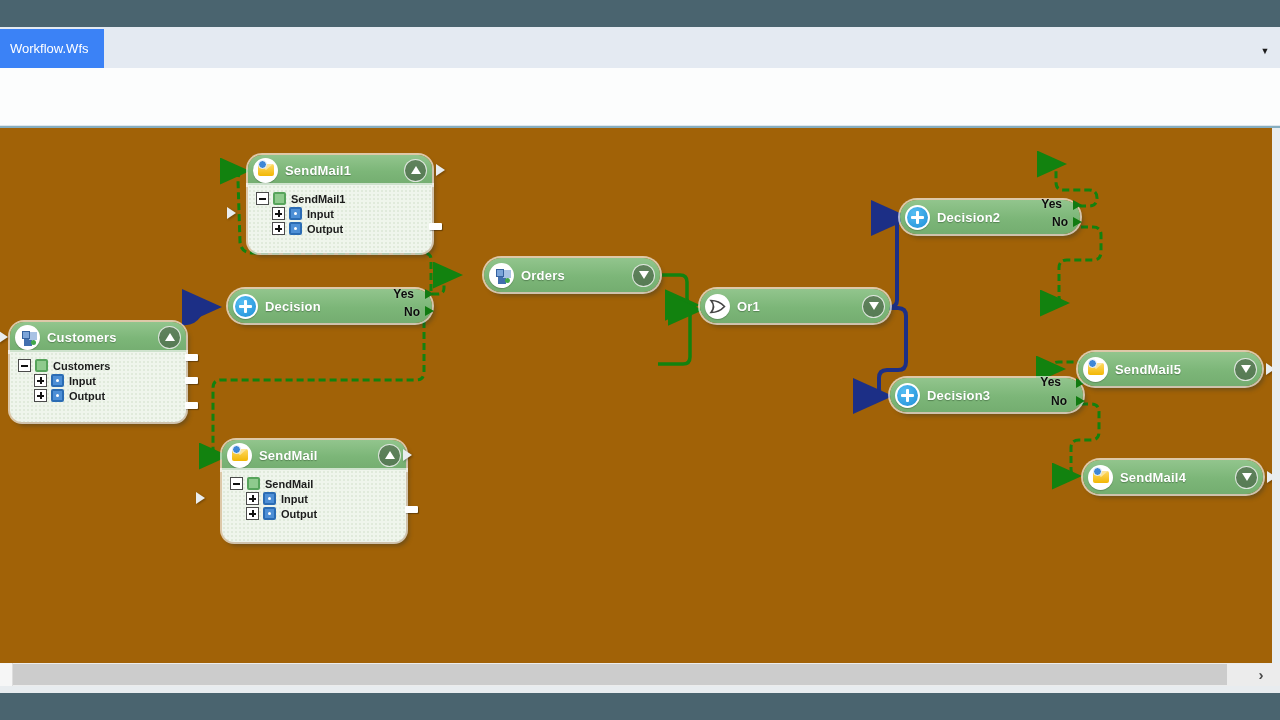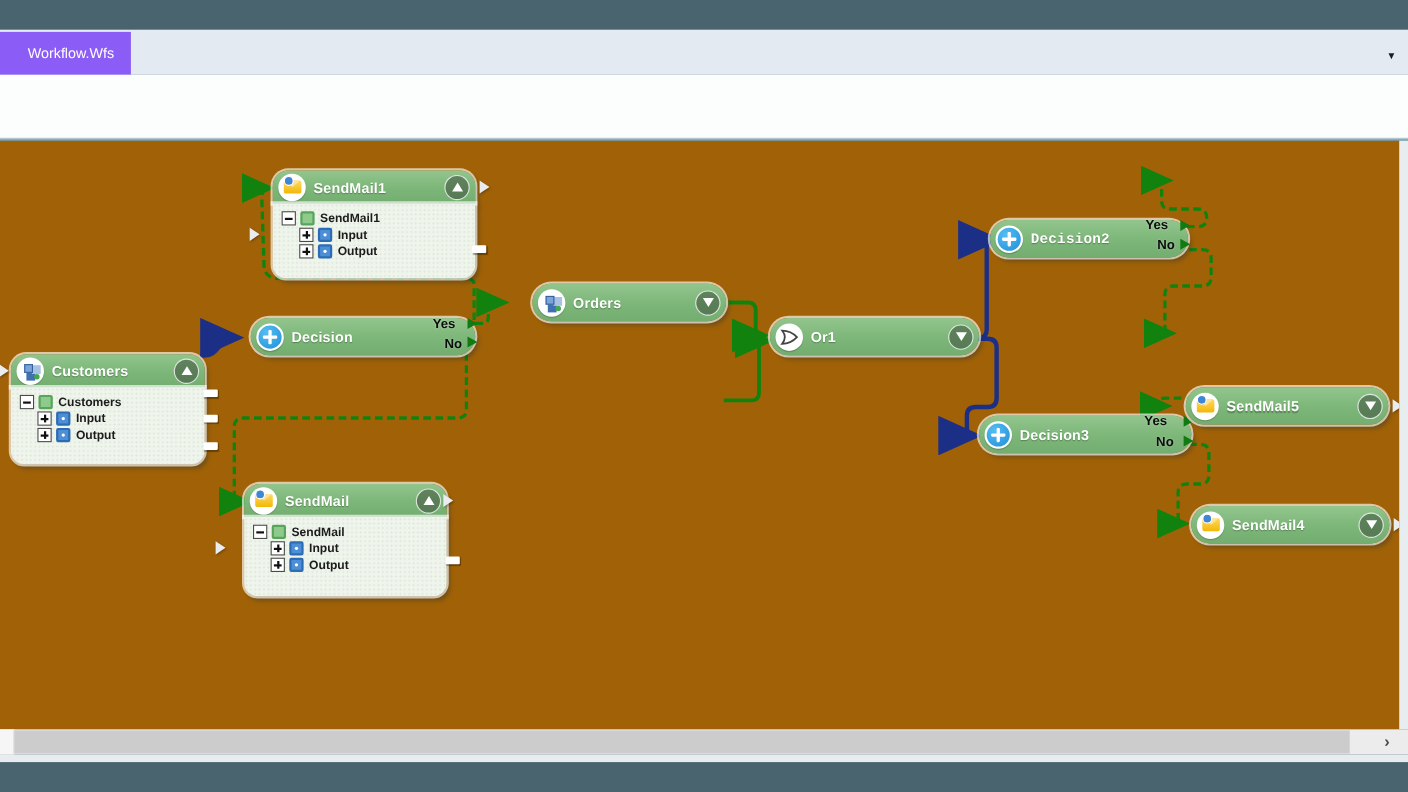--- a/index.html
+++ b/index.html
@@ -2,22 +2,22 @@
 <html><head>
 <meta charset="utf-8">
 <style>
   html,body{margin:0;padding:0;}
   body{width:1280px;height:720px;overflow:hidden;font-family:"Liberation Sans",sans-serif;background:#4a646f;position:relative;}
   .abs{position:absolute;}
 
   
   #topbar{left:0;top:0;width:1280px;height:27px;background:#4a646f;}
   #tabbar{left:0;top:27px;width:1280px;height:41px;background:#e4eaf2;}
-  #tab-active{left:0;top:2px;width:119px;height:39px;background:#8b5cf6;color:#fff;
-    font-size:13px;display:flex;align-items:center;padding-left:10px;box-sizing:border-box;justify-content:center;}
+  #tab-active{left:0;top:2px;width:104px;height:39px;background:#3b82f6;color:#fff;
+    font-size:13px;display:flex;align-items:center;padding-left:10px;box-sizing:border-box;}
   #tab-overflow{right:8px;top:18px;width:14px;height:12px;color:#1c1c1c;font-size:9px;line-height:12px;text-align:center;cursor:pointer;}
   #toolbar{left:0;top:68px;width:1280px;height:57px;background:#fcfdfd;border-bottom:1px solid #dfe6ec;}
   #canvas-sep{left:0;top:126px;width:1280px;height:2px;background:#86aec0;}
 
   
   .tbtn{position:absolute;top:82px;height:34px;display:flex;align-items:center;justify-content:center;border-radius:3px;cursor:pointer;}
   .glyph-undo{font-size:24px;color:#aeb3b8;font-weight:bold;}
   .ddtri{font-size:8px;color:#70757a;margin-left:3px;}
   .vsep{position:absolute;top:84px;width:1px;height:30px;background:#d7dde3;}
   .panel-ic{width:24px;height:24px;border:1px solid #8fa6ba;background:#fff;position:relative;box-sizing:border-box;}
@@ -312,21 +312,21 @@
         </svg>
       </span>
       <span class="ntitle">Or1</span>
       <span class="clps">
           <span class="tri down"></span>
         </span>
     </div>
   </div>
 
   <div class="node" style="left:900px;top:72px;width:180px;">
-    <div class="hdr bar" style="height:34px;font-family:Liberation Mono, monospace;">
+    <div class="hdr bar" style="height:34px;">
       <span class="cicon blue">
           <span class="dec"></span>
         </span>
       <span class="ntitle">Decision2</span>
     </div>
     <span class="yn" style="right:18px;top:-3px;">Yes</span>
     <span class="yn" style="right:12px;top:15px;">No</span>
     <span class="outtri" style="right:-2px;top:0px;"></span>
     <span class="outtri" style="right:-2px;top:17px;"></span>
   </div>

